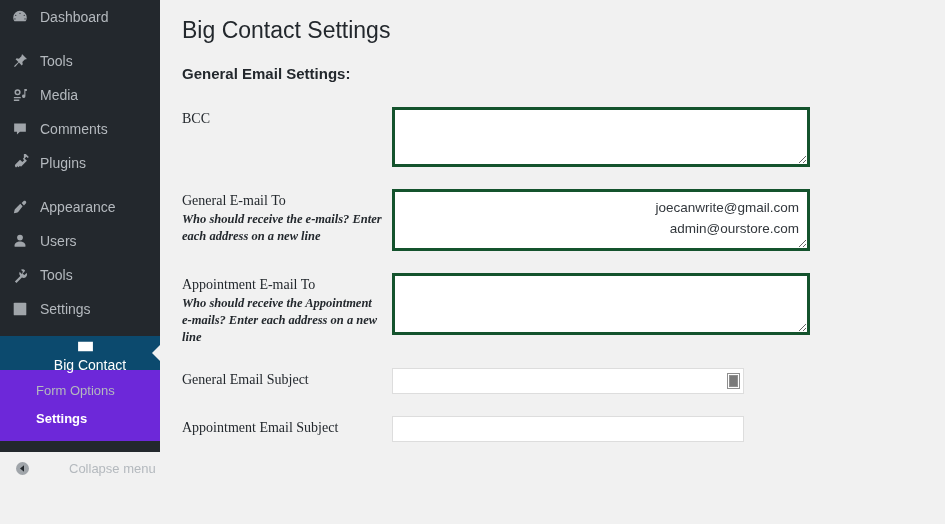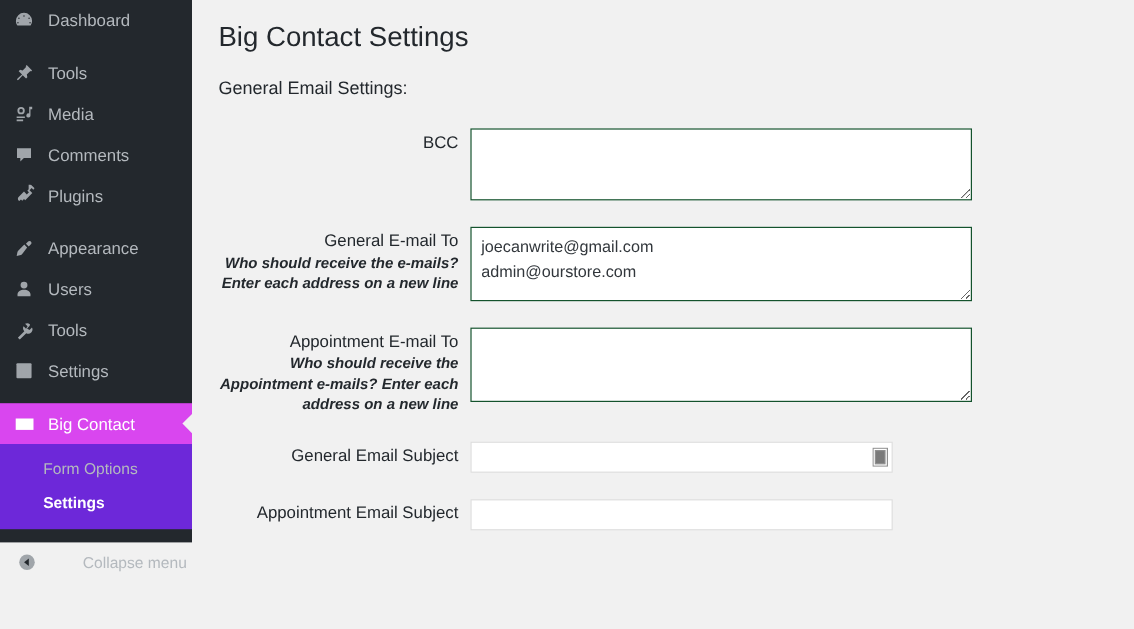--- a/index.html
+++ b/index.html
@@ -72,22 +72,23 @@
     flex: 0 0 20px;
   }
   .menu-icon svg { display: block; }
   .menu-icon svg path,
   .menu-icon svg rect,
   .menu-icon svg circle,
   .menu-icon svg polygon { fill: #a0a5aa; }
 
   
   .menu-item.current {
-    background: #d946ef;
+    background: #0c4a6e;
     color: #fff;
+    flex-direction: column;
   }
   .menu-item.current .mi-label {
     color: #fff;
     font-weight: 400;
   }
   .menu-item.current .menu-icon svg path,
   .menu-item.current .menu-icon svg rect,
   .menu-item.current .menu-icon svg polygon { fill: #fff; }
 
   
@@ -159,38 +160,39 @@
     font-size: 23px;
     font-weight: 400;
     line-height: 29px;
     color: #23282d;
     padding: 16px 0 0 0;
     margin: 0 16px 20px 0;
   }
 
   .section-title {
     font-size: 15px;
-    font-weight: normal;
+    font-weight: bold;
     color: #23282d;
     margin: 0 0 24px 0;
     line-height: 18px;
   }
 
   .form-table {
     width: 100%;
     border-collapse: collapse;
   }
 
   .form-row { vertical-align: top; }
 
   .form-row > .th {
     width: 210px;
     padding: 0 10px 22px 0;
     vertical-align: top;
-    text-align: right;
+    text-align: left;
+    font-family: Liberation Serif, serif;
   }
 
   .form-row > .td {
     padding: 0 0 22px 0;
     vertical-align: top;
   }
 
   .field-label {
     font-size: 14px;
     font-weight: 400;
@@ -206,32 +208,33 @@
     font-weight: bold;
     font-size: 12.5px;
     line-height: 17px;
     color: #23282d;
     margin-top: 1px;
     max-width: 200px;
   }
 
   textarea.bc-textarea {
     width: 418px;
-    border: 1px solid #14532d;
+    border: 3px solid #14532d;
     background: #fff;
     color: #32373c;
     font-family: "Liberation Sans", sans-serif;
     font-size: 13.5px;
     line-height: 21px;
     padding: 5px 8px;
     resize: vertical;
     box-shadow: none;
     border-radius: 0;
     outline: none;
     display: block;
+    text-align: right;
   }
   textarea.ta-bcc { height: 60px; }
   textarea.ta-general { height: 62px; }
   textarea.ta-appointment { height: 62px; }
 
   .input-wrap {
     position: relative;
     width: 352px;
   }
 

